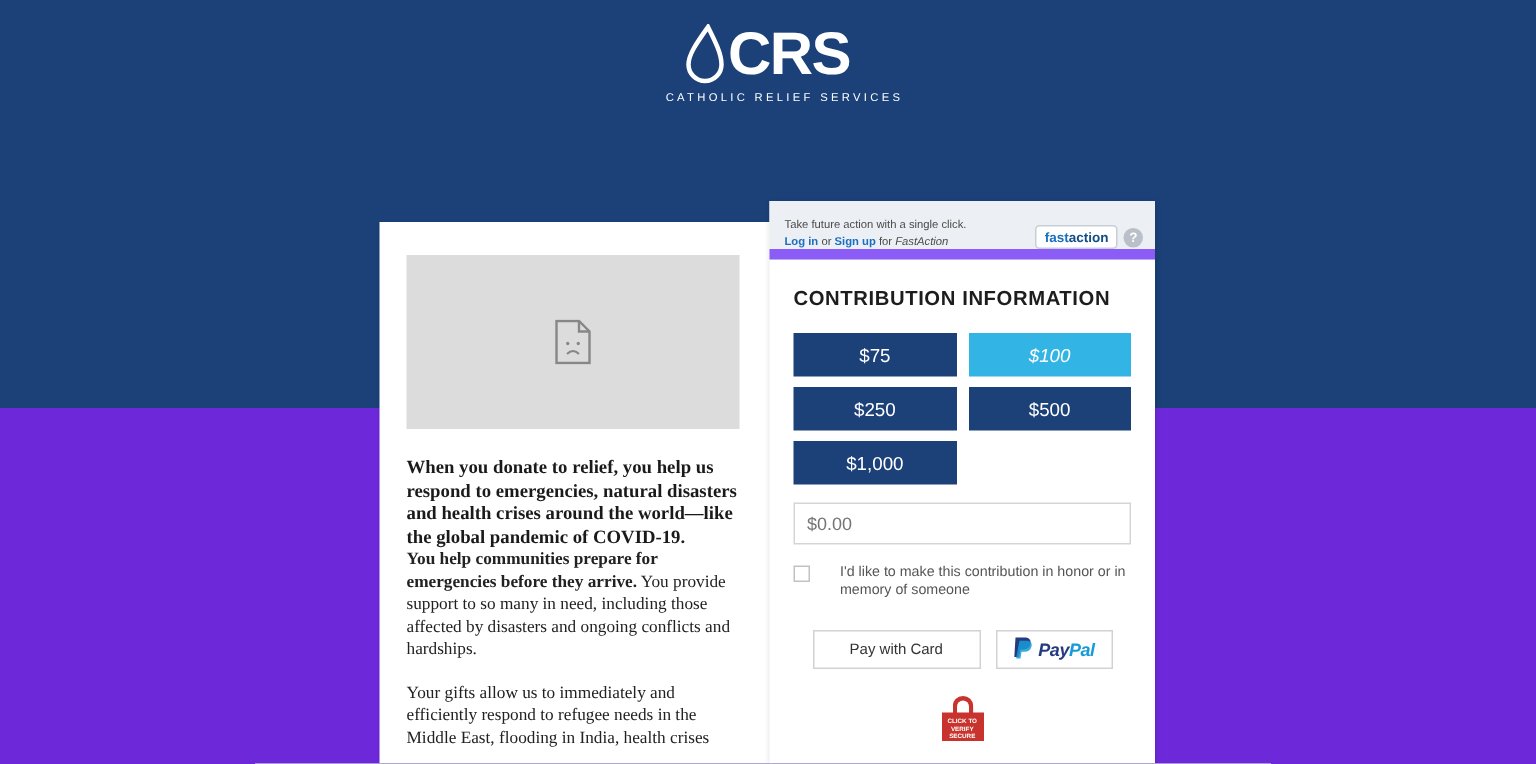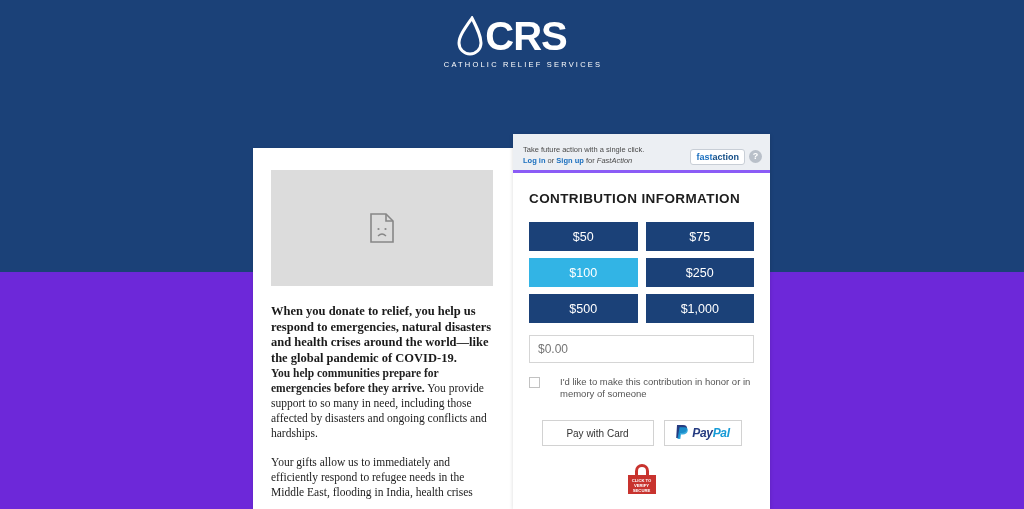--- a/index.html
+++ b/index.html
@@ -121,26 +121,26 @@
     position: absolute;
     left: 513px;
     top: 134px;
     width: 257px;
     height: 375px;
     background: #ffffff;
     box-shadow: 0 1px 4px rgba(0,0,0,0.15);
   }
   .fastaction-bar {
     background: #eceff3;
-    border-bottom: 3px solid #8b5cf6;
+    border-bottom: 7px solid #8b5cf6;
     height: 39px;
     padding: 6px 8px 0 10px;
     display: flex;
     justify-content: space-between;
-    align-items: center;
+    align-items: flex-end;
   }
   .fa-left {
     font-size: 7.5px;
     color: #4a4a4a;
     line-height: 11px;
   }
   .fa-left a {
     color: #1a6fbf;
     text-decoration: none;
     font-weight: bold;
@@ -194,20 +194,21 @@
     border: none;
     font-size: 12.5px;
     font-family: "Liberation Sans", sans-serif;
     cursor: pointer;
     display: flex;
     align-items: center;
     justify-content: center;
   }
   .amount-btn.selected {
     background: #32b4e5;
+    font-style: italic;
   }
   .custom-amount {
     width: 100%;
     height: 28px;
     border: 1px solid #d5d5d5;
     background: #ffffff;
     color: #a8a8a8;
     font-size: 12px;
     padding: 0 8px;
     font-family: "Liberation Sans", sans-serif;
@@ -355,21 +356,20 @@
           <span>fast</span><span class="fa-bold">action</span>
         </div>
         <div class="fa-help">?</div>
       </div>
     </div>
 
     <div class="form-body">
       <h2 class="section-title">CONTRIBUTION INFORMATION</h2>
 
       <div class="amount-grid">
-        <button class="amount-btn">$50</button>
         <button class="amount-btn">$75</button>
         <button class="amount-btn selected">$100</button>
         <button class="amount-btn">$250</button>
         <button class="amount-btn">$500</button>
         <button class="amount-btn">$1,000</button>
       </div>
 
       <input class="custom-amount" type="text" placeholder="$0.00" style="">
 
       <div class="honor-row">

